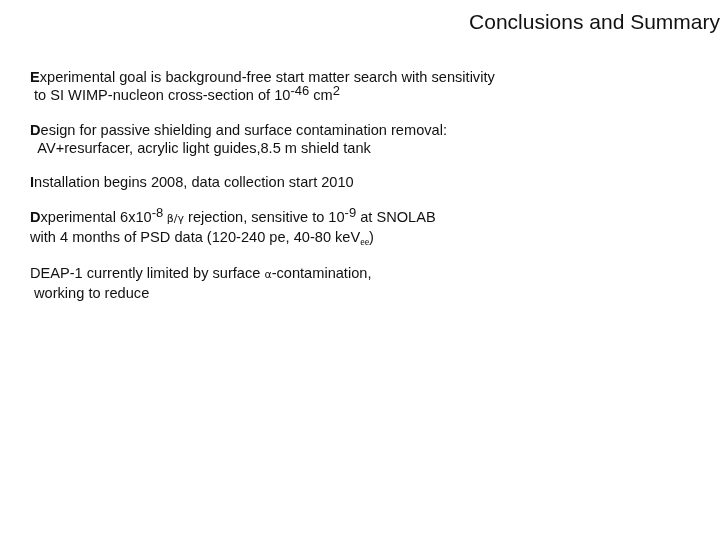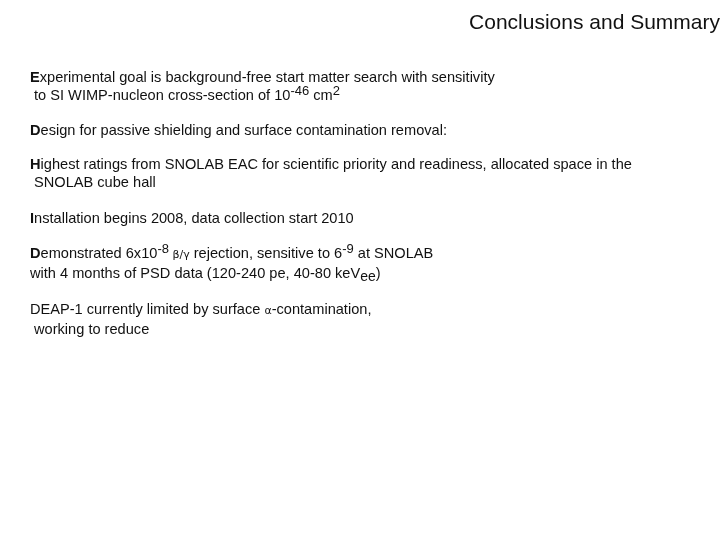--- a/index.html
+++ b/index.html
@@ -6,51 +6,48 @@
   body { width: 720px; height: 540px; overflow: hidden; position: relative;
          font-family: "Liberation Sans", sans-serif; color: #111111; }
   .title { position: absolute; left: 0; width: 720px; top: 8px; text-align: right;
            font-size: 21px; line-height: 28px; }
   .bullets { position: absolute; left: 30px; top: 68px; width: 690px; }
   .para { font-size: 14.6px; line-height: 18px; margin: 0; white-space: nowrap; }
   .para .line { display: block; }
   .b { font-weight: normal; }
   .first { font-weight: bold; }
   sup { font-size: 13px; vertical-align: 5px; line-height: 0; }
-  sub { font-size: 14px; vertical-align: -3px; line-height: 0; }
+  sub { font-size: 10px; vertical-align: -3px; line-height: 0; font-family: Liberation Serif, serif; }
   .greek { font-family: "DejaVu Sans", sans-serif; font-size: 11px; }
 </style>
 </head>
 <body>
 
 <div class="title">Conclusions and Summary</div>
 
 <div class="bullets">
 
   <p class="para" style="margin-bottom:17px">
     <span class="line"><span class="first">E</span><span>xperimental goal is background-free start matter search with sensitivity</span></span>
     <span class="line"><span style="white-space:pre"> to </span><span class="b">SI WIMP</span><span>-nucleon cross-section of 10</span><sup>-46</sup><span style="white-space:pre"> cm</span><sup>2</sup></span>
   </p>
 
   <p class="para" style="margin-bottom:16px">
     <span class="line"><span class="first">D</span><span>esign for passive shielding and surface contamination removal:</span></span>
+    <span class="line" style="white-space:pre">  AV+resurfacer, acrylic light guides,8.5 m shield tank</span>
   </p>
 
 
-  <p class="para" style="margin-bottom:18px">
-    <span class="line" style="white-space:pre"><span class="first">H</span><span>ighest ratings from </span><span class="b">SNOLAB EAC</span><span> for scientific priority and readiness, allocated space in the</span></span>
-    <span class="line" style="white-space:pre"><span class="b"> SNOLAB</span><span> cube hall</span></span>
-  </p>
 
   <p class="para" style="margin-bottom:17px">
     <span class="line"><span class="first">I</span><span>nstallation begins 2008, data collection start 2010</span></span>
   </p>
 
   <p class="para" style="margin-bottom:18px">
-    <span class="line" style="white-space:pre"><span class="first">D</span><span>emonstrated 6x10</span><sup>-8</sup><span class="greek"> β/γ</span><span> rejection, sensitive to 6</span><sup>-9</sup><span> at </span><span class="b">SNOLAB</span></span>
+    <span class="line" style="white-space:pre"><span class="first">D</span><span>xperimental 6x10</span><sup>-8</sup><span class="greek"> β/γ</span><span> rejection, sensitive to 10</span><sup>-9</sup><span> at </span><span class="b">SNOLAB</span></span>
     <span class="line" style="white-space:pre"><span>with 4 months of </span><span class="b">PSD</span><span> data (120-240 pe, 40-80 keV</span><sub>ee</sub><span>)</span></span>
   </p>
 
   <p class="para">
     <span class="line" style="white-space:pre"><span class="b">DEAP</span><span>-1 currently limited by surface </span><span class="greek">α</span><span>-contamination,</span></span>
     <span class="line" style="white-space:pre"> working to reduce</span>
   </p>
 
 </div>
 

